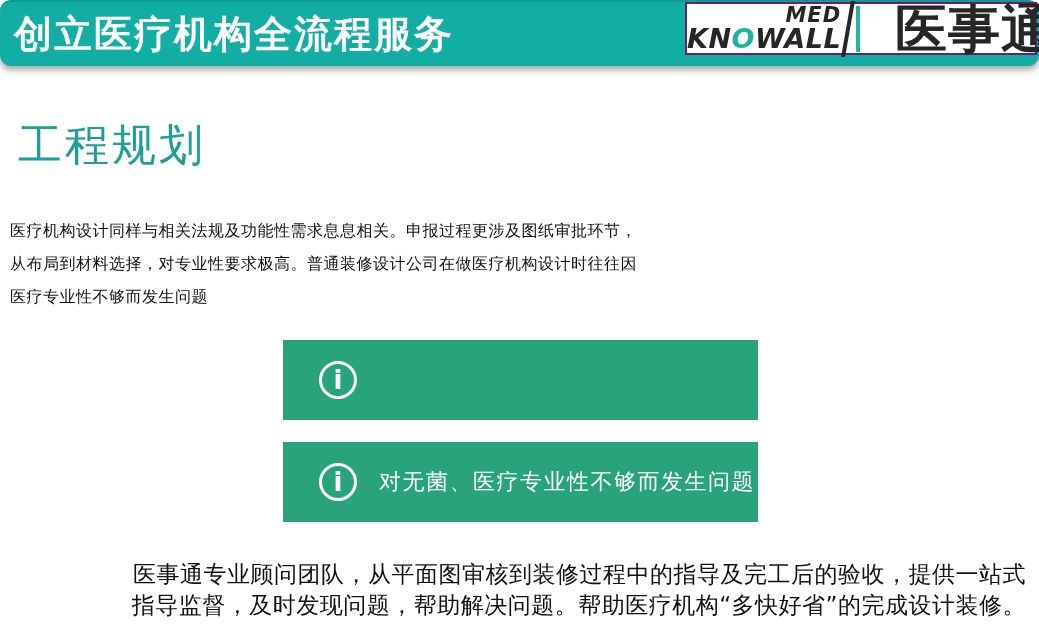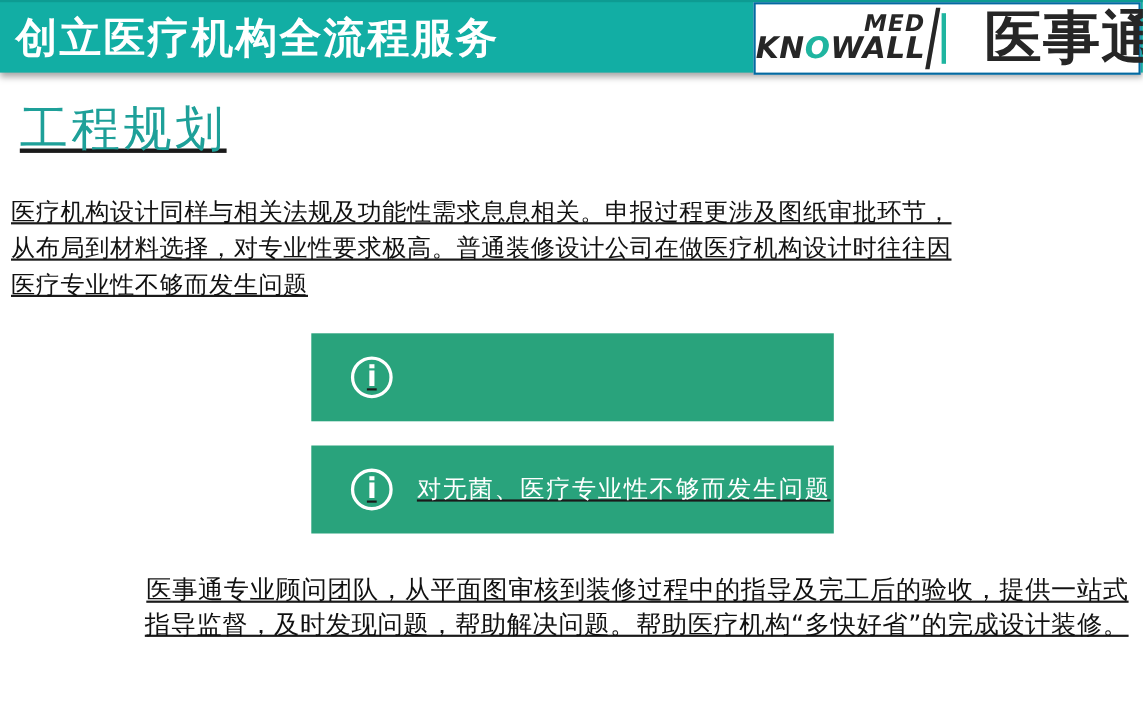--- a/index.html
+++ b/index.html
@@ -11,32 +11,33 @@
     color: #1a1a1a;
   }
 
   
   .header {
     position: absolute; top: 0; left: 0;
     width: 1039px; height: 66px;
     background: #12aea4;
     border-top: 2px solid #0d9b92;
     box-shadow: 0 4px 6px rgba(0,0,0,0.35);
+    border-radius: 11px;
   }
   .header-title {
     position: absolute; left: 14px; top: 8px;
     font-size: 38px; font-weight: bold; color: #ffffff;
     letter-spacing: 2px; line-height: 1.3;
     white-space: nowrap;
   }
   .logo-box {
     position: absolute; top: 0; right: 2px;
-    width: 352px; height: 66px;
+    width: 352px; height: 53px;
     background: #ffffff;
-    border: 2px solid #0369a1;
+    border: 2px solid #701a75;
     display: flex; align-items: center; justify-content: space-between;
     padding-right: 4px;
   }
   .logo-en {
     display: flex; flex-direction: column; align-items: flex-end;
     font-style: italic; font-weight: bold; color: #262626;
     line-height: 0.95; margin-right: 5px;
   }
   .logo-en .l1 { font-size: 21px; letter-spacing: 1px; }
   .logo-en .l2 { font-size: 27px; letter-spacing: 0.5px; }
@@ -48,29 +49,29 @@
   .logo-bar-teal {
     width: 4px; height: 46px; background: #1fb5a0;
     margin-right: 7px; flex: none;
   }
   .logo-cjk {
     font-size: 52px; font-weight: 600; color: #262626;
     letter-spacing: 1px; line-height: 1; white-space: nowrap; margin-left: 28px;
   }
 
   
-  .main { position: absolute; top: 56px; left: 0; width: 1036px; padding: 0 10px 0 10px; text-decoration: underline; }
+  .main { position: absolute; top: 83px; left: 0; width: 1036px; padding: 0 10px 0 10px; }
   .page-title {
     margin: 36px 0 0 8px;
     font-size: 44px; font-weight: 300;
     color: #1ea099; letter-spacing: 3px; line-height: 1.2;
   }
   .intro {
-    margin-top: 32px;
-    font-size: 22px; line-height: 33px; color: #111111;
+    margin-top: 42px;
+    font-size: 16px; line-height: 33px; color: #111111;
     letter-spacing: 0.5px;
     white-space: pre-line;
   }
   .banners { width: 475px; margin: 27px 0 0 273px; }
   .banner {
     width: 475px; height: 80px;
     background: #29a37c;
     display: flex; align-items: center;
     padding-left: 36px;
   }

